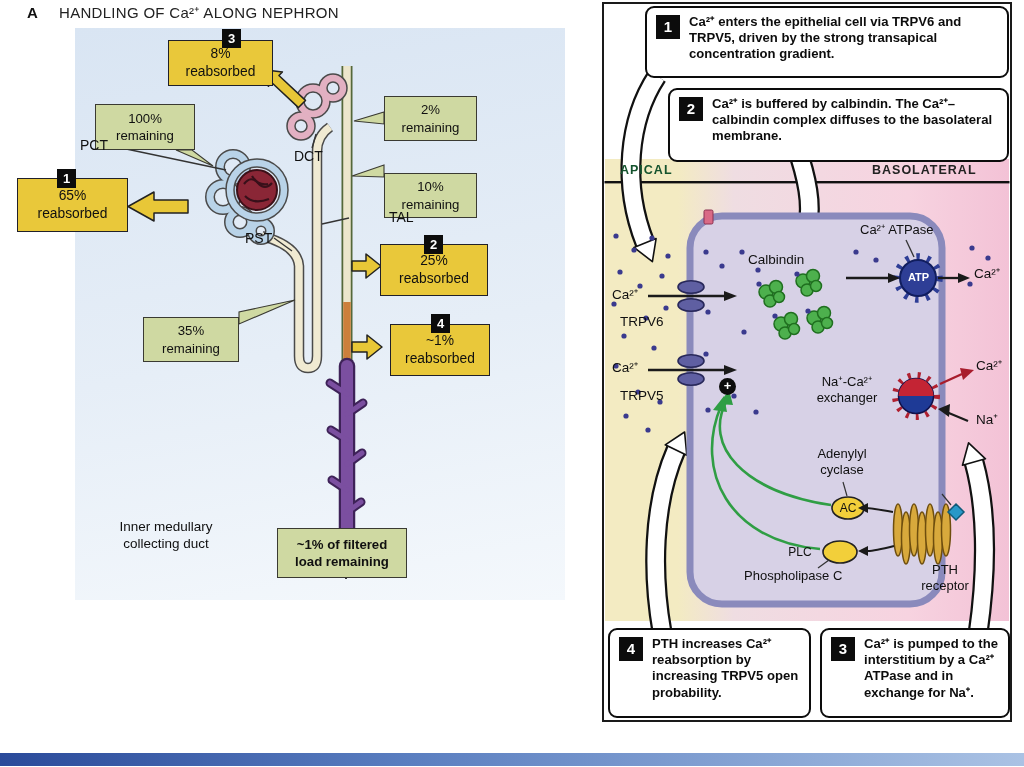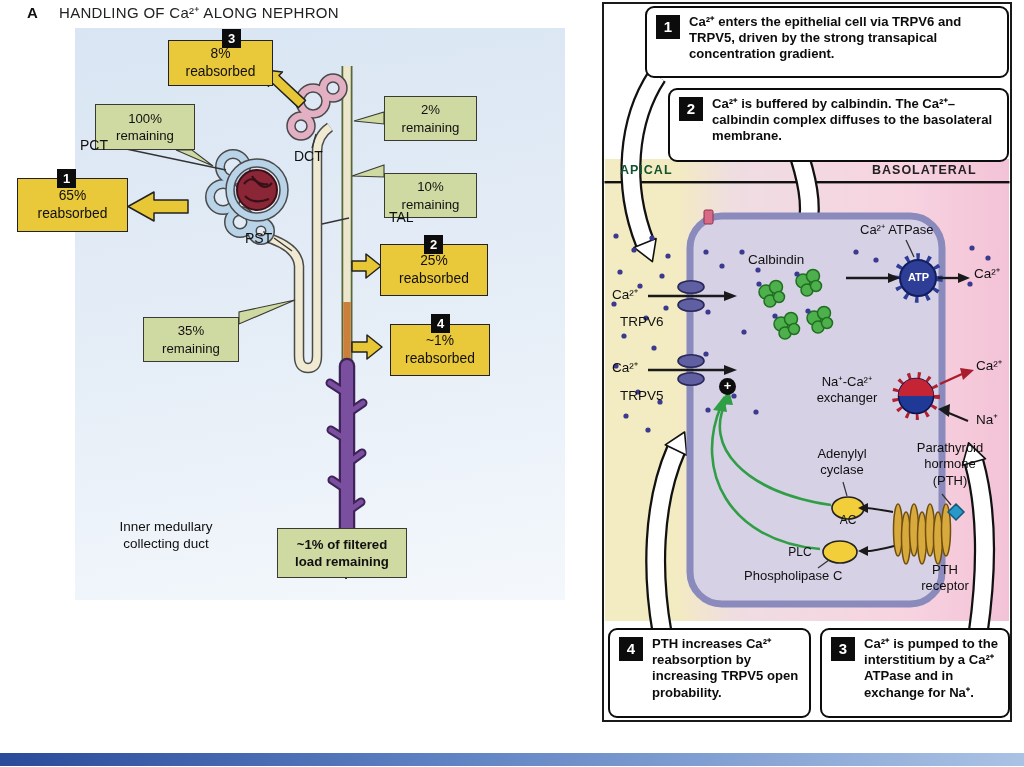--- a/index.html
+++ b/index.html
@@ -335,23 +335,20 @@
   <div class="abs" style="left:719px;top:378px;width:17px;height:17px;border-radius:50%;background:#0c0c0c;color:#fff;font-weight:bold;font-size:13px;text-align:center;line-height:16px;">+</div>
 
   <div class="lbl" style="left:974px;top:266px;">Ca²⁺</div>
   <div class="lbl" style="left:976px;top:358px;">Ca²⁺</div>
   <div class="lbl" style="left:976px;top:412px;">Na⁺</div>
 
   <div class="lbl ctr" style="left:798px;top:374px;width:98px;font-size:13px;">Na⁺-Ca²⁺
 exchanger</div>
   <div class="lbl ctr" style="left:806px;top:446px;width:72px;font-size:13px;">Adenylyl
 cyclase</div>
-  <div class="lbl ctr" style="left:834px;top:513px;width:28px;font-size:12px;">AC</div>
+  <div class="lbl ctr" style="left:834px;top:501px;width:28px;font-size:12px;">AC</div>
   <div class="lbl ctr" style="left:784px;top:545px;width:32px;font-size:12px;">PLC</div>
   <div class="lbl" style="left:744px;top:568px;font-size:13px;">Phospholipase C</div>
-  <div class="lbl ctr" style="left:904px;top:440px;width:92px;font-size:13px;">Parathyroid
-hormone
-(PTH)</div>
   <div class="lbl ctr" style="left:902px;top:562px;width:86px;font-size:13px;">PTH
 receptor</div>
 
   <div class="abs" style="left:0;top:753px;width:1024px;height:13px;background:linear-gradient(90deg,#2a4a9a 0%,#5a7ec0 40%,#aac2e4 100%);"></div>
 </div>
 
 </body></html>

